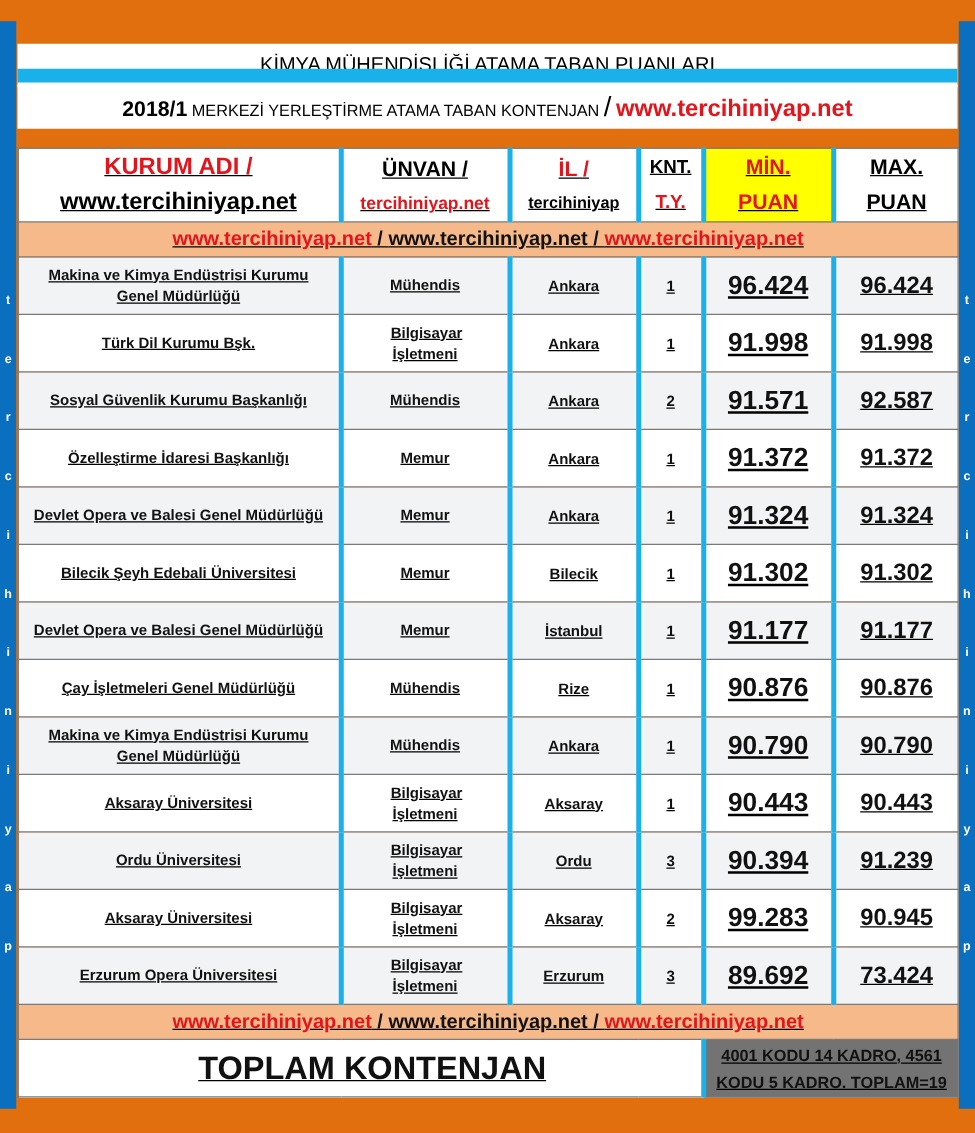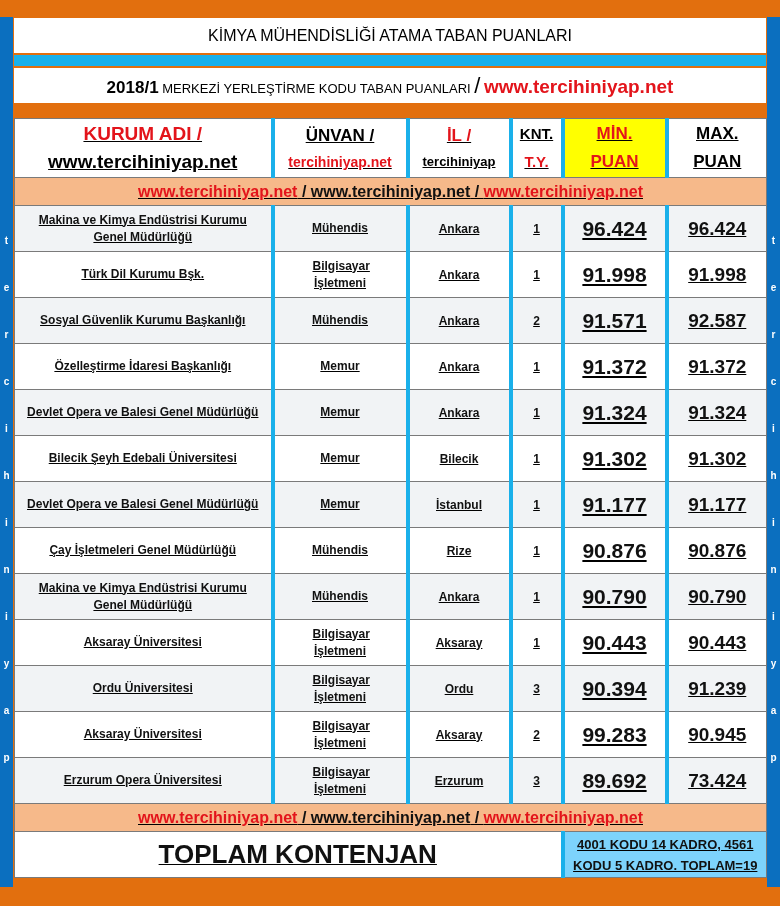--- a/index.html
+++ b/index.html
@@ -1,21 +1,21 @@
 <!DOCTYPE html>
 <html><head>
 <meta charset="utf-8">
 <style>
   html,body{margin:0;padding:0;}
   body{width:780px;height:906px;background:#e26f0e;font-family:"Liberation Sans",sans-serif;overflow:hidden;position:relative;}
   .side{position:absolute;top:17px;width:13px;height:870px;background:#0b6fbf;}
   .side.left{left:0;} .side.right{right:0;}
   .sideletters{position:absolute;top:200px;width:13px;display:flex;flex-direction:column;}
   .sideletters span{height:47px;line-height:47px;text-align:center;font-size:10px;font-weight:bold;color:#fff;}
-  .title{position:absolute;left:14px;top:18px;width:752px;height:35px;background:#fff;text-align:center;line-height:35px;font-size:16px;color:#000;}
+  .title{position:absolute;left:14px;top:35px;width:752px;height:35px;background:#fff;text-align:center;line-height:35px;font-size:16px;color:#000;}
   .cyanbar{position:absolute;left:14px;top:55px;width:752px;height:11px;background:#1ab0ea;}
   .sub{position:absolute;left:14px;top:68px;width:752px;height:35px;background:#fff;text-align:center;line-height:35px;font-size:13px;}
   .sub .yr{font-size:17px;font-weight:bold;}
   .sub .red{color:#e3141b;font-size:19px;font-weight:bold;}
   .sub .slash{font-size:22px;}
   .orangebar{position:absolute;left:14px;top:105px;width:752px;height:11px;background:#e26f0e;}
   table{position:absolute;left:14px;top:118px;width:752px;border-collapse:collapse;table-layout:fixed;text-decoration:underline;}
   td,th{border:1px solid #7a7a7a;text-align:center;padding:0;}
   th{background:#fff;height:58px;font-weight:bold;}
   .vb{border-left:4px solid #1ab0ea;}
@@ -68,21 +68,21 @@
       <span>y</span>
       <span>a</span>
       <span>p</span>
     </div>
 </div>
 
 <div class="title">KİMYA MÜHENDİSLİĞİ ATAMA TABAN PUANLARI</div>
 <div class="cyanbar"></div>
 <div class="sub">
   <span class="yr">2018/1</span>
-  <span>MERKEZİ YERLEŞTİRME KODU TABAN PUANLARI</span>
+  <span>MERKEZİ YERLEŞTİRME ATAMA TABAN KONTENJAN</span>
   <span class="slash">/</span>
   <span class="red">www.tercihiniyap.net</span>
 </div>
 <div class="orangebar"></div>
 
 <table>
   <colgroup>
     <col style="width:258px">
       <col style="width:135px">
       <col style="width:103px">
@@ -232,19 +232,19 @@
   <tfoot>
     <tr>
       <td colspan="6" class="weburl" style="background:#f6b98a;">
         <span class="r">www.tercihiniyap.net</span><span> / </span><span>www.tercihiniyap.net</span><span> / </span><span class="r">www.tercihiniyap.net</span>
       </td>
     </tr>
     <tr class="total">
       <td colspan="4" style="background:#fff;height:44px">
         <span class="big">TOPLAM KONTENJAN</span>
       </td>
-      <td colspan="2" class="vb" style="background:#7dd3fc">
+      <td colspan="2" class="vb" style="background:#737373">
         <div class="note">4001 KODU 14 KADRO, 4561</div>
         <div class="note">KODU 5 KADRO. TOPLAM=19</div>
       </td>
     </tr>
   </tfoot>
 </table>
 
 </body></html>

